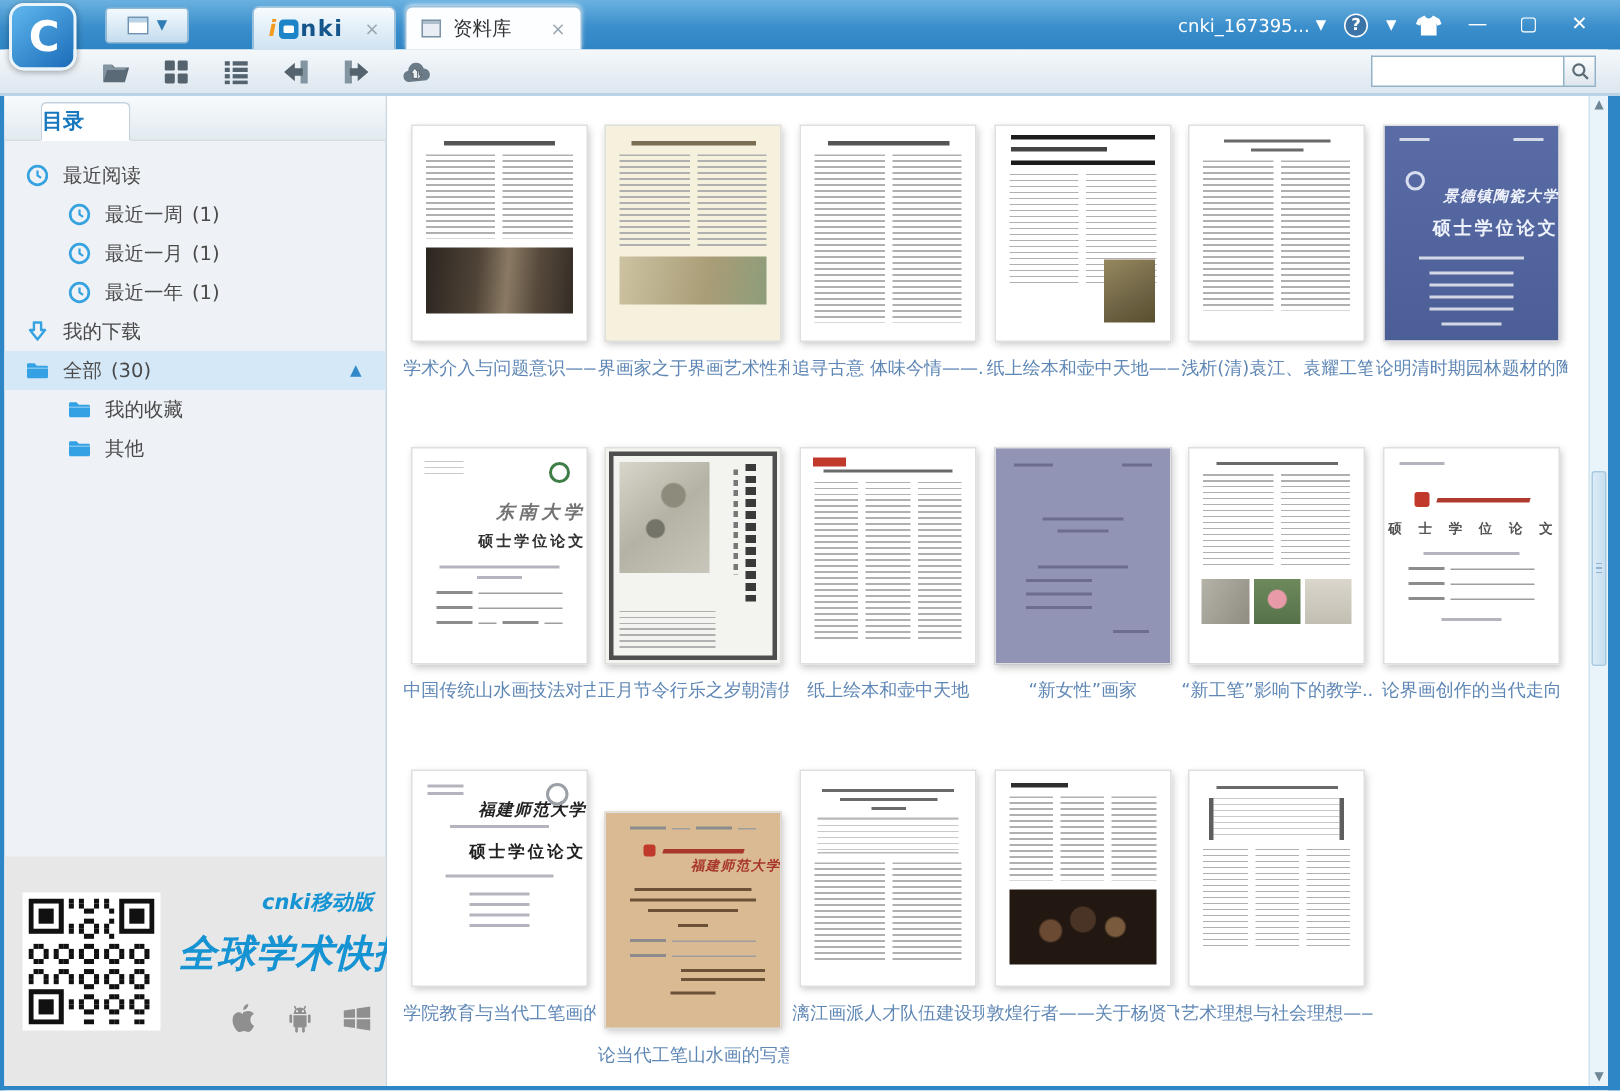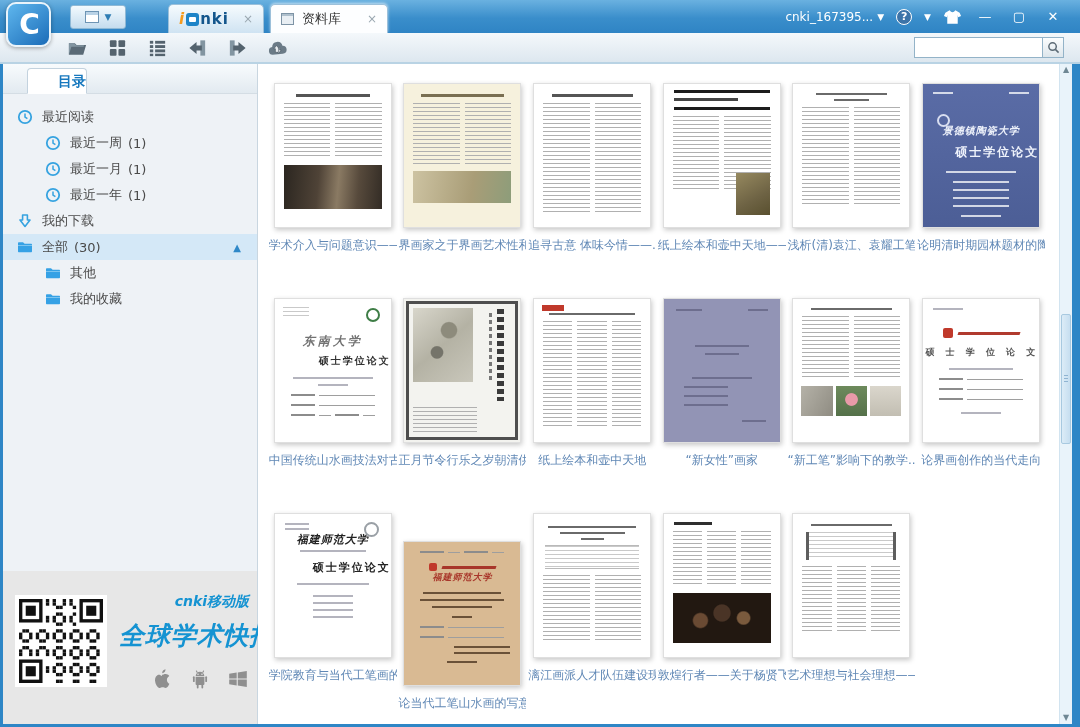--- a/index.html
+++ b/index.html
@@ -54,21 +54,21 @@
                 display:flex; align-items:center; justify-content:center; }
 
   
   .main { position:absolute; top:64px; left:0; right:0; bottom:0; display:flex; }
 
   
   .sidebar { width:255px; background:#eef2f6; border-right:1px solid #c9d6e0; position:relative; flex:none; }
   .side-head { height:30px; background:linear-gradient(#f8fbfd,#e2eaf0); border-bottom:1px solid #d4dde4; position:relative; }
   .side-tab { position:absolute; left:24px; top:4px; width:60px; height:26px; background:#fff;
               border:1px solid #c3d2de; border-bottom:1px solid #fff; border-radius:4px 4px 0 0;
-              color:#1778be; font-weight:bold; font-size:14px; text-align:right; line-height:25px; }
+              color:#1778be; font-weight:bold; font-size:14px; text-align:left; line-height:25px; }
   .side-list { padding-top:10px; }
   .side-item { height:26px; display:flex; align-items:center; font-size:13px; color:#4a4a4a; padding-left:14px; position:relative; cursor:default; }
   .side-item.lvl1 { padding-left:42px; }
   .side-item.selected { background:#d4e8f7; }
   .side-item .ic { width:16px; height:16px; margin-right:9px; flex:none; }
   .side-item .cnt { margin-left:6px; }
   .side-item .collapse { position:absolute; right:16px; color:#2f88c8; font-size:10px; }
 
   .promo { position:absolute; left:0; right:0; bottom:0; height:153px; background:#e7e7e7; }
   .qr { position:absolute; left:12px; top:24px; width:92px; height:92px; background:#fff; padding:4px; }
@@ -107,21 +107,21 @@
   .v-article-photo .img1 { height:44px; background:linear-gradient(95deg,#2b2620,#4f4337 35%,#8a7a63 55%,#574a3c 75%,#332c25); }
   .v-cream { background:#f6f1dd !important; }
   .v-cream .img1 { height:32px; background:linear-gradient(100deg,#cdc3a2,#a99d77 60%,#8d9d7a); }
   .v-rules .bar { height:3px; background:#1c1c1c; margin:6px 10px 0; }
   .v-rules .bttl { height:3px; background:#444; margin:5px 10px 0; width:55%; }
   .v-rules .pimg { position:absolute; right:10px; bottom:12px; width:34px; height:42px;
                    background:linear-gradient(150deg,#96895f,#6e6344 60%,#59502f); }
   .v-blue { background:linear-gradient(#5a6ca6,#4c5e96) !important; }
   .wl { background:rgba(255,255,255,.75); height:2px; }
   .v-blue .seal-b { width:13px; height:13px; border-radius:50%; border:2px solid #d8def0; position:absolute; left:14px; top:30px; }
-  .cover-univ { text-align:center; font-weight:bold; font-style:italic; font-size:10px; letter-spacing:1px; }
+  .cover-univ { text-align:right; font-weight:bold; font-style:italic; font-size:10px; letter-spacing:1px; }
   .cover-deg { text-align:right; font-weight:bold; font-size:10px; letter-spacing:2px; }
   .v-blue .cover-univ { color:#eef2fb; margin-top:30px; }
   .v-blue .cover-deg { color:#eef2fb; font-size:12px; margin-top:6px; }
   .v-seu .seal-g { position:absolute; top:9px; right:11px; width:14px; height:14px; border-radius:50%; border:2px solid #3e7d46; }
   .v-seu .corner { position:absolute; left:8px; top:8px; width:26px; height:10px; }
   .v-seu .cover-univ { color:#737373; margin-top:34px; font-size:12px; letter-spacing:3px; }
   .v-seu .cover-deg { color:#333; margin-top:4px; }
   .fld { display:flex; gap:4px; margin:7px 16px 0; align-items:flex-end; }
   .fl { width:24px; height:2px; background:#8c8c8c; }
   .fu { flex:1; border-bottom:1px solid #9e9e9e; height:3px; }
@@ -316,28 +316,28 @@
               </svg></span>
             <span>全部</span>
             <span class="cnt">(30)</span>
             <span class="collapse">▲</span>
           </div>
           <div class="side-item lvl1">
             <span class="ic"><svg viewBox="0 0 16 16">
                 <path d="M1 4.2c0-.6.4-1 1-1h4l1.6 1.6H14c.6 0 1 .4 1 1v6.4c0 .6-.4 1-1 1H2c-.6 0-1-.4-1-1z" fill="#35a1e5"></path>
                 <path d="M1 6h14v1H1z" fill="#7cc4ef"></path>
               </svg></span>
-            <span>其他</span>
+            <span>我的收藏</span>
           </div>
           <div class="side-item lvl1">
             <span class="ic"><svg viewBox="0 0 16 16">
                 <path d="M1 4.2c0-.6.4-1 1-1h4l1.6 1.6H14c.6 0 1 .4 1 1v6.4c0 .6-.4 1-1 1H2c-.6 0-1-.4-1-1z" fill="#35a1e5"></path>
                 <path d="M1 6h14v1H1z" fill="#7cc4ef"></path>
               </svg></span>
-            <span>我的收藏</span>
+            <span>其他</span>
           </div>
         </div>
       <div class="promo">
         <div class="qr" id="qr"><svg viewBox="0 0 25 25" width="84" height="84">
               <rect x="0" y="0" width="7" height="7" fill="#111"></rect>
               <rect x="1" y="1" width="5" height="5" fill="#fff"></rect>
               <rect x="2" y="2" width="3" height="3" fill="#111"></rect>
               <rect x="18" y="0" width="7" height="7" fill="#111"></rect>
               <rect x="19" y="1" width="5" height="5" fill="#fff"></rect>
               <rect x="20" y="2" width="3" height="3" fill="#111"></rect>

